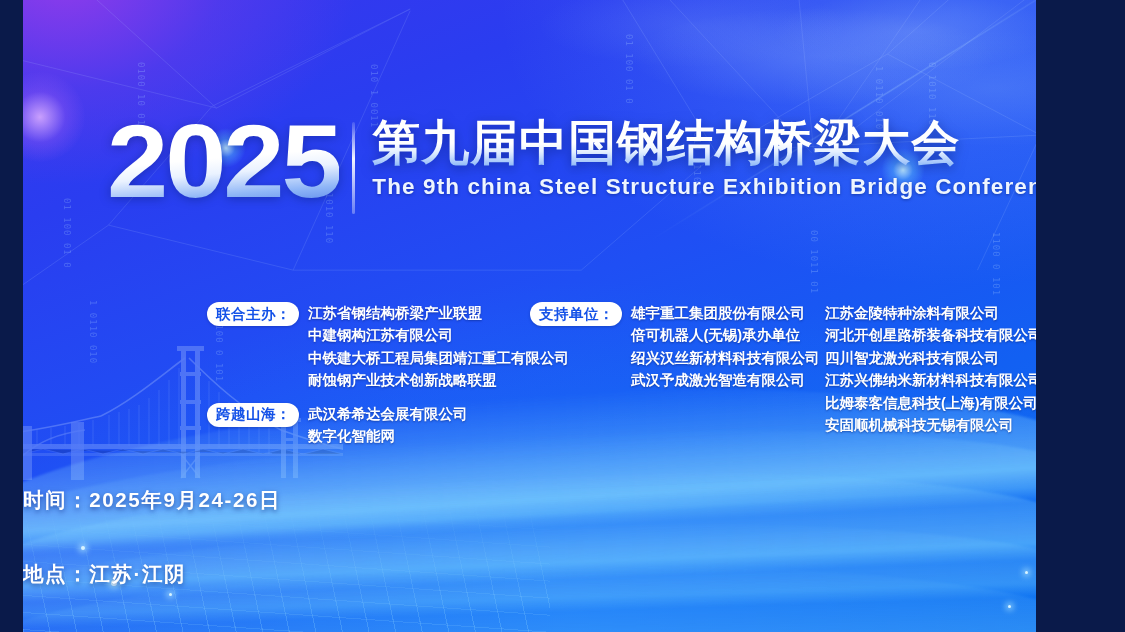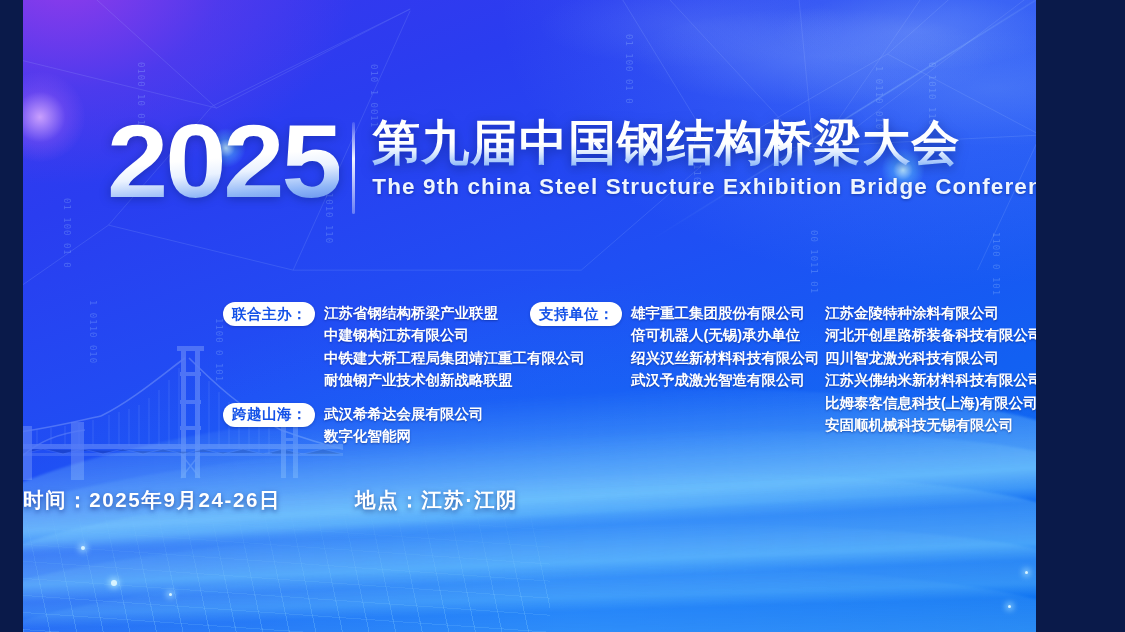--- a/index.html
+++ b/index.html
@@ -86,21 +86,21 @@
   }
 
   .tagline{
     position:absolute;left:185px;top:240px;font-size:29px;font-weight:bold;color:#ffffff;
     letter-spacing:.5px;white-space:nowrap;text-shadow:0 2px 6px rgba(8,30,115,.65);
   }
 
   
   .orgs{position:absolute;left:184px;top:302px;width:860px;}
   .col{position:absolute;top:0;}
-  .col-left{left:16px;}
+  .col-left{left:0;}
   .col-mid{left:323px;}
   .col-right{left:618px;}
 
   .org-row{display:flex;align-items:flex-start;margin-bottom:1px;}
   .pill{
     flex:none;background:#ffffff;color:#1452e8;border-radius:13px;
     font-size:14.5px;font-weight:bold;letter-spacing:.5px;
     padding:2.5px 8px 3.5px 9px;line-height:1.25;white-space:nowrap;
     box-shadow:0 1px 3px rgba(5,25,100,.30);
   }
@@ -109,21 +109,21 @@
     font-size:14.5px;font-weight:bold;color:#ffffff;line-height:22.4px;white-space:nowrap;
     text-shadow:0 1px 2px rgba(8,30,110,.5);
   }
   .col-right div{
     font-size:14.5px;font-weight:bold;color:#ffffff;line-height:22.4px;white-space:nowrap;
     text-shadow:0 1px 2px rgba(8,30,110,.5);
   }
   .spacer-row{height:5px;}
 
   
-  .footer{position:absolute;left:0;right:0;top:486px;display:flex;justify-content:flex-start;gap:74px;}
+  .footer{position:absolute;left:0;right:0;top:486px;display:flex;justify-content:flex-start;gap:46px;flex-direction:column;}
   .footer div{
     font-size:20.5px;font-weight:bold;color:#ffffff;letter-spacing:1.6px;white-space:nowrap;
     text-shadow:0 2px 5px rgba(8,30,115,.6);
   }
 </style>
 </head>
 <body>
 
 <div id="banner">
 

